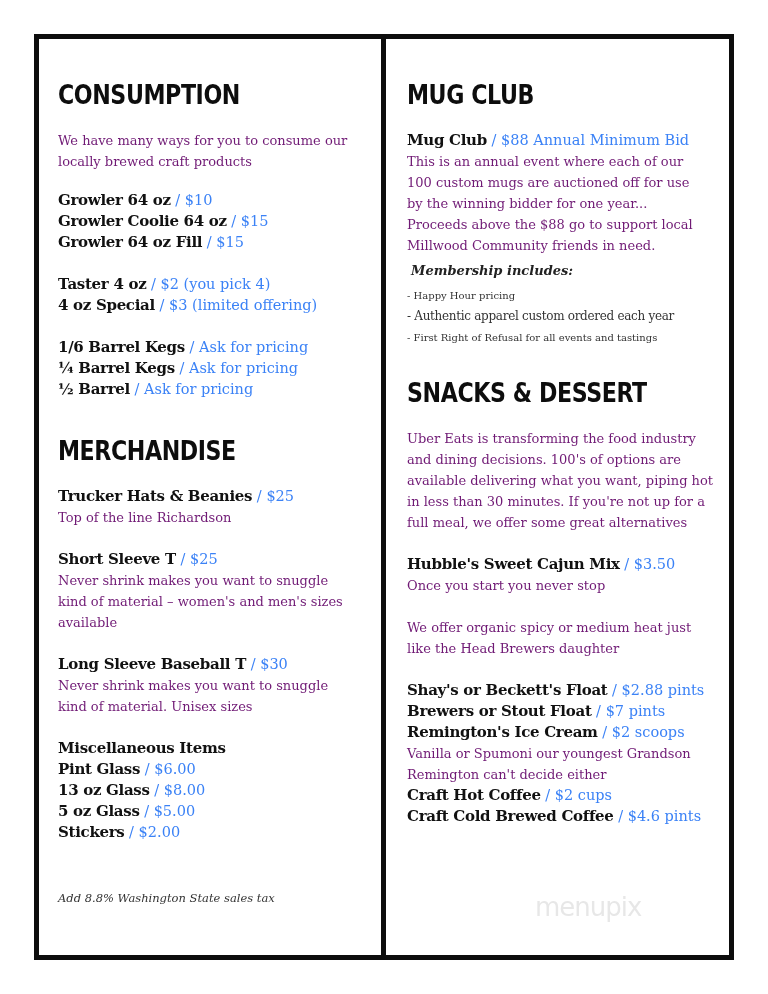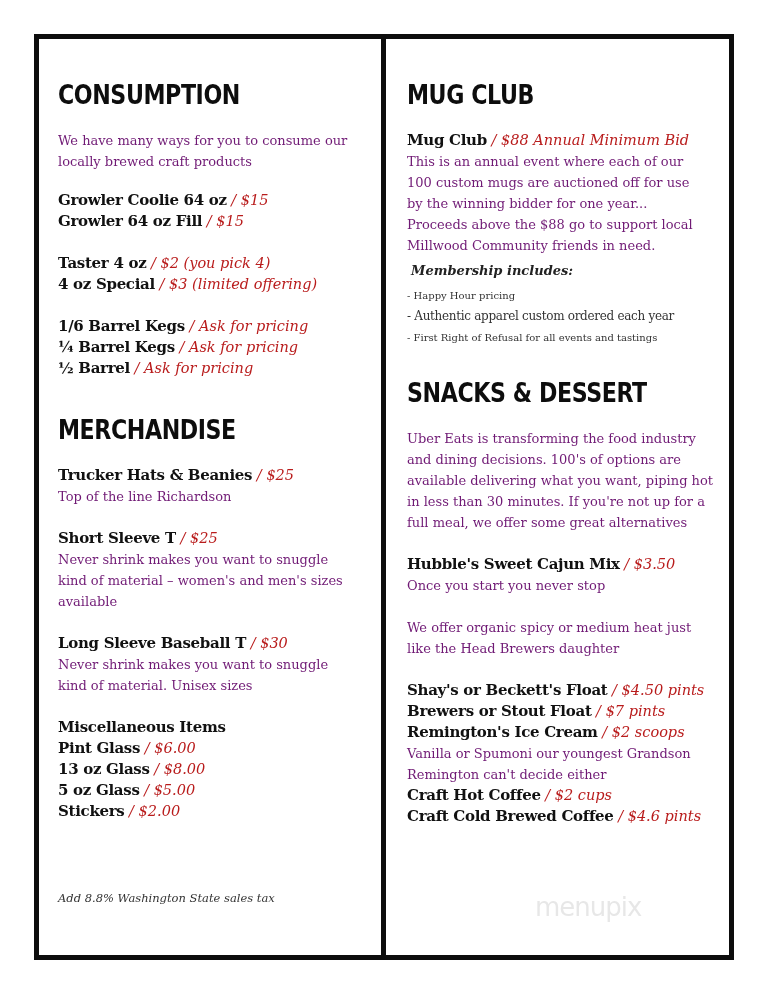--- a/index.html
+++ b/index.html
@@ -10,21 +10,21 @@
   .divider { position: absolute; left: 381px; top: 34px; width: 5px; height: 926px; background: #0d0d0d; }
   .col { position: absolute; top: 74px; }
   .col.left { left: 58px; width: 315px; }
   .col.right { left: 407px; width: 315px; }
   h2 { margin: 0; font-family: "DejaVu Sans", sans-serif; font-weight: bold; font-size: 27px;
        letter-spacing: -0.5px; transform: scaleX(0.82); transform-origin: left center;
        white-space: nowrap; color: #0d0d0d; line-height: 42px; }
   .desc { font-size: 13px; line-height: 21px; color: #701a75; margin: 0; }
   .item { font-size: 15px; line-height: 21px; margin: 0; white-space: nowrap; }
   .item .name { font-weight: bold; color: #111; letter-spacing: -0.3px; }
-  .item .price { font-style: italic; color: #b91c1c; font-size: 14.5px; }
+  .item .price { color: #3b82f6; font-size: 14.5px; }
   .gap-s { height: 21px; }
   .gap-h { height: 18px; }
   .sub { font-style: italic; font-weight: bold; font-size: 13px; line-height: 21px; margin: 4px; color: #222; }
   .bullet { font-size: 10px; line-height: 21px; margin: 0; color: #333; }
   .note { font-style: italic; font-size: 11.5px; color: #333; position: absolute; left: 58px; top: 891px; }
   .watermark { position: absolute; left: 535px; top: 892px; font-family: "DejaVu Sans", sans-serif;
                font-size: 26px; color: rgba(120,120,120,0.18); letter-spacing: -1px; }
 </style>
 </head>
 <body>
@@ -32,20 +32,21 @@
 <div class="frame"></div>
 <div class="divider"></div>
 
 <div class="col left">
   <section>
     <h2>CONSUMPTION</h2>
     <div style="height:14px"></div>
     <p class="desc">We have many ways for you to consume our locally brewed craft products</p>
     <div class="gap-h"></div>
     <div>
+      <p class="item"><span class="name">Growler 64 oz</span><span class="price"> / <span>$10</span></span></p>
       <p class="item"><span class="name">Growler Coolie 64 oz</span><span class="price"> / <span>$15</span></span></p>
       <p class="item"><span class="name">Growler 64 oz Fill</span><span class="price"> / <span>$15</span></span></p>
     </div>
     <div class="gap-s"></div>
     <div>
       <p class="item"><span class="name">Taster 4 oz</span><span class="price"> / <span>$2 (you pick 4)</span></span></p>
       <p class="item"><span class="name">4 oz Special</span><span class="price"> / <span>$3 (limited offering)</span></span></p>
     </div>
     <div class="gap-s"></div>
     <div>
@@ -103,21 +104,21 @@
     <p class="desc" style="width:310px">Uber Eats is transforming the food industry and dining decisions.  100's of options are available delivering what you want, piping hot in less than 30 minutes.  If you're not up for a full meal, we offer some great alternatives</p>
     <div class="gap-s"></div>
 
     <p class="item"><span class="name">Hubble's Sweet Cajun Mix</span><span class="price"> / <span>$3.50</span></span></p>
     <p class="desc">Once you start you never stop</p>
     <div class="gap-s"></div>
 
     <p class="desc" style="width:305px">We offer organic spicy or medium heat just like the Head Brewers daughter</p>
     <div class="gap-s"></div>
 
-    <p class="item"><span class="name">Shay's or Beckett's Float</span><span class="price"> / <span>$4.50 pints</span></span></p>
+    <p class="item"><span class="name">Shay's or Beckett's Float</span><span class="price"> / <span>$2.88 pints</span></span></p>
     <p class="item"><span class="name">Brewers or Stout Float</span><span class="price"> / <span>$7 pints</span></span></p>
     <p class="item"><span class="name">Remington's Ice Cream</span><span class="price"> / <span>$2 scoops</span></span></p>
     <p class="desc" style="width:300px">Vanilla or Spumoni our youngest Grandson Remington can't decide either</p>
     <p class="item"><span class="name">Craft Hot Coffee</span><span class="price"> / <span>$2 cups</span></span></p>
     <p class="item"><span class="name">Craft Cold Brewed Coffee</span><span class="price"> / <span>$4.6 pints</span></span></p>
   </section>
 </div>
 
 <div class="watermark">menupix</div>
 

